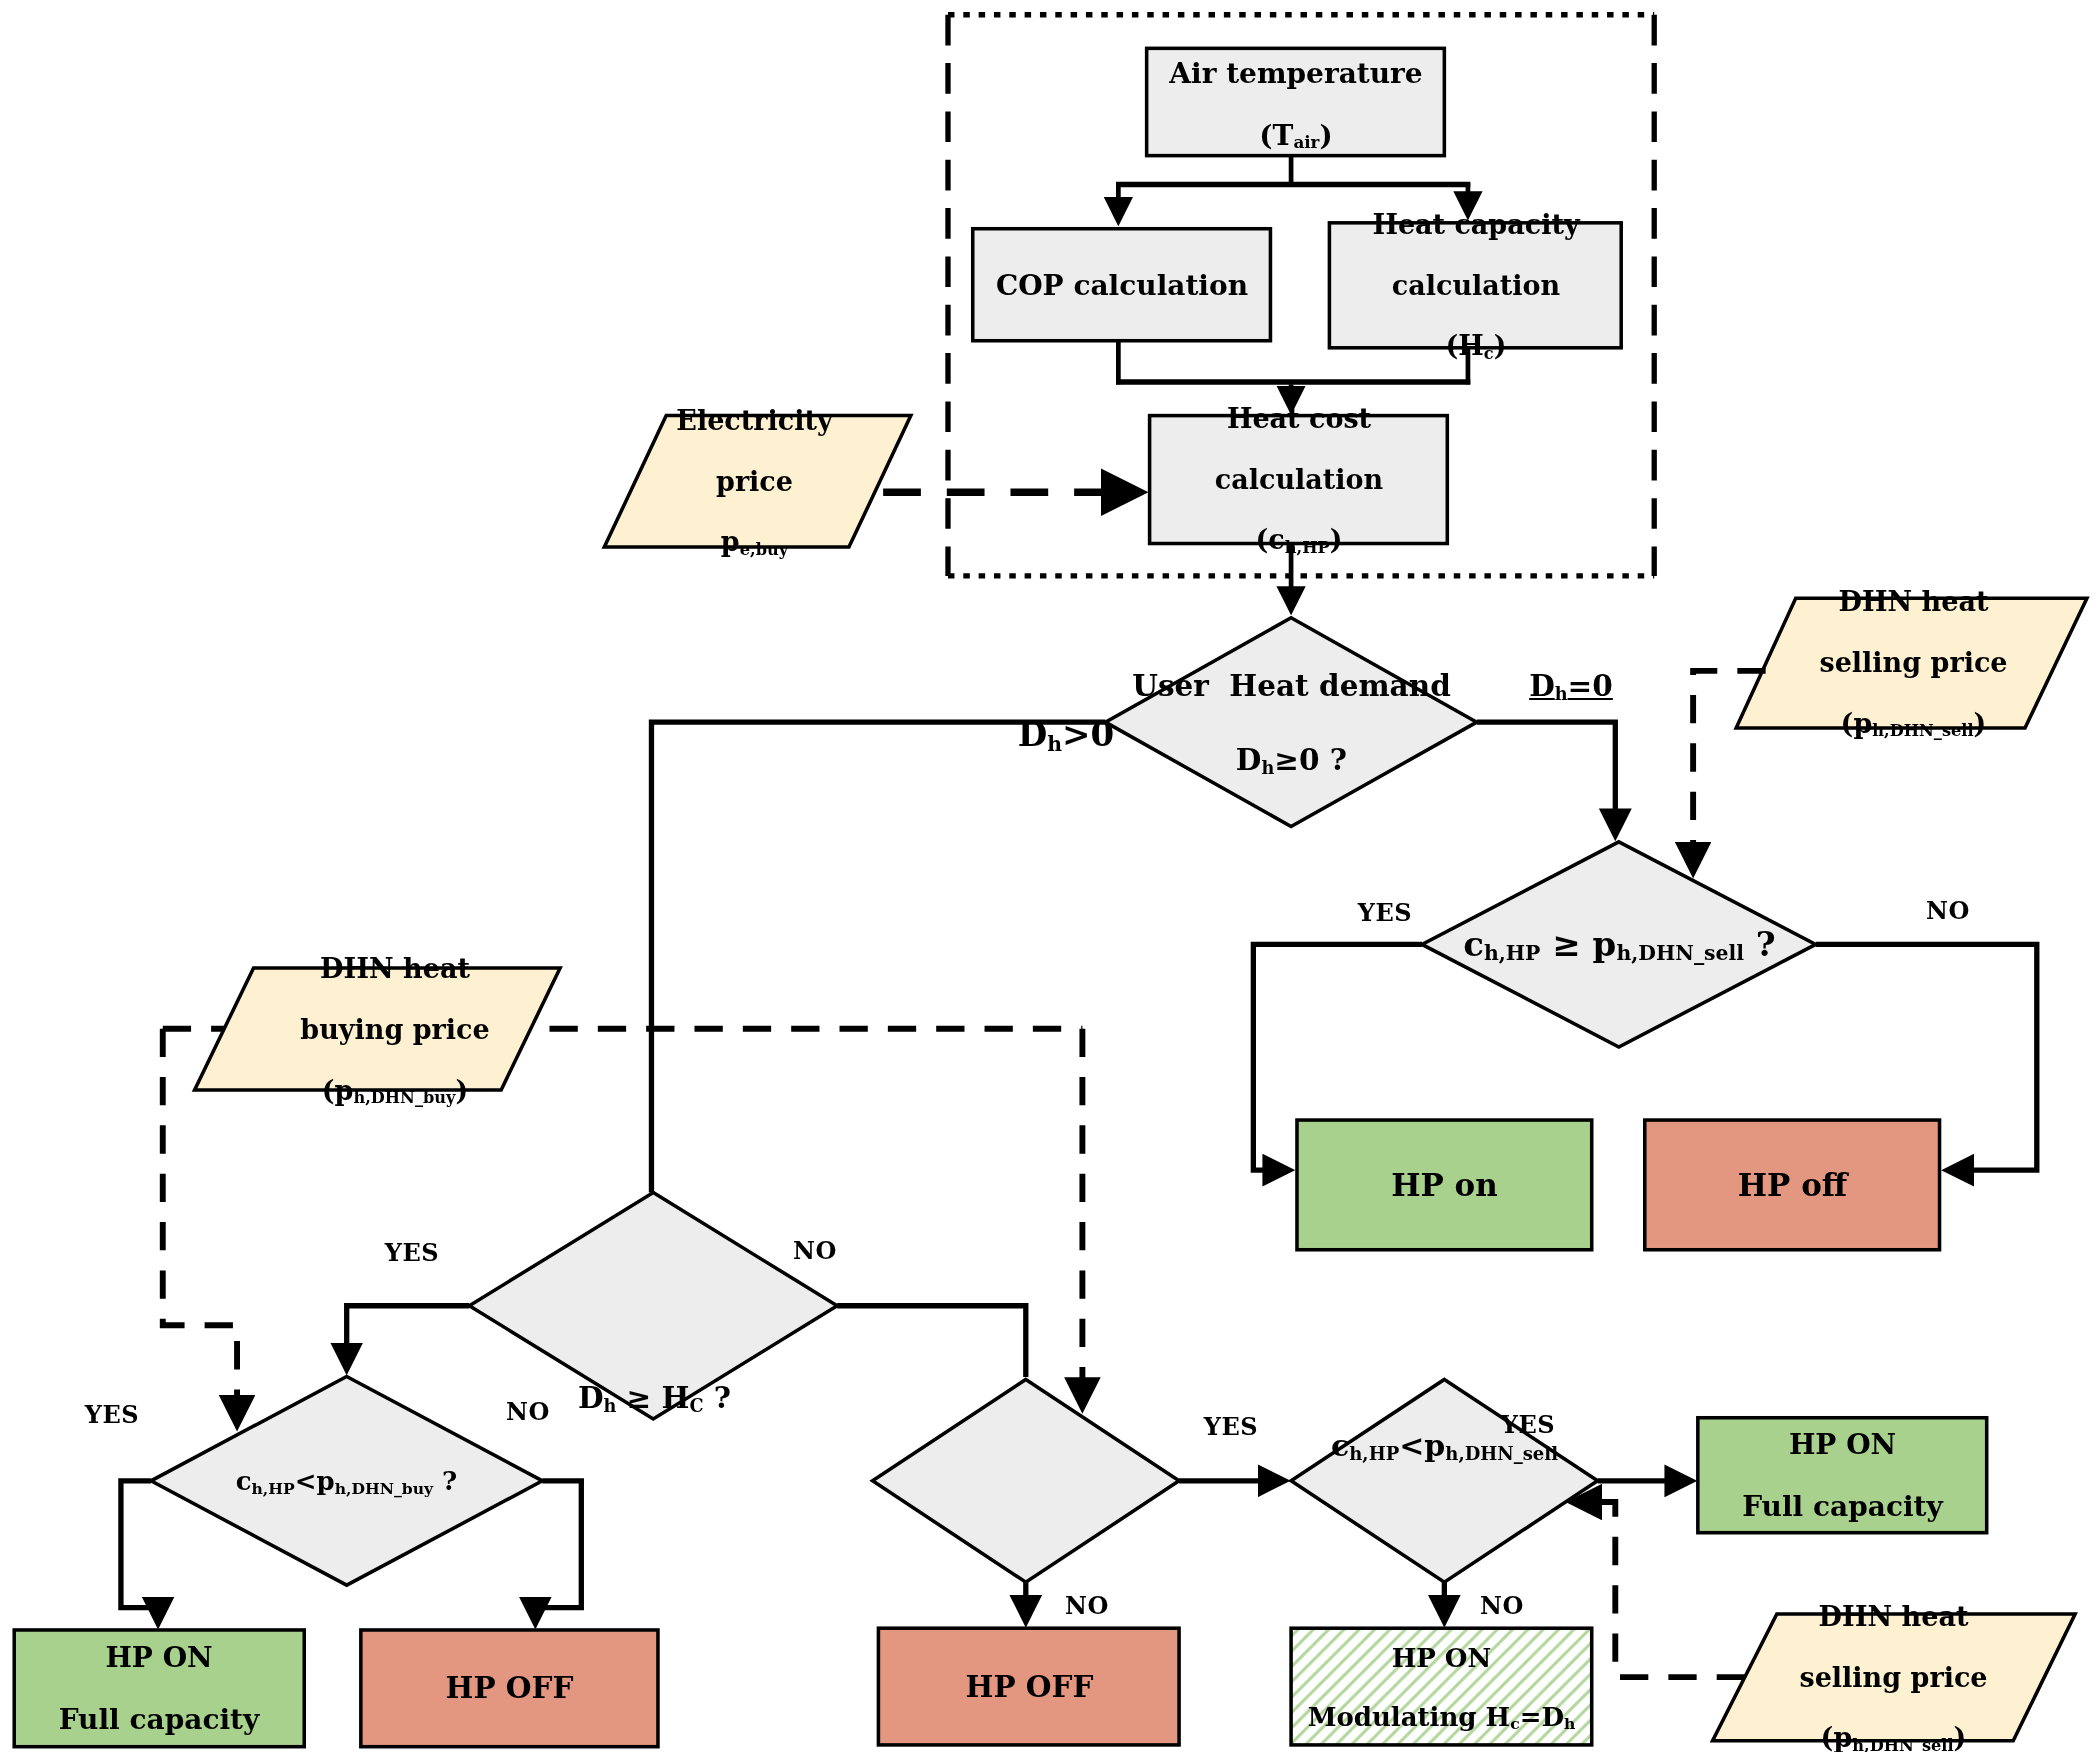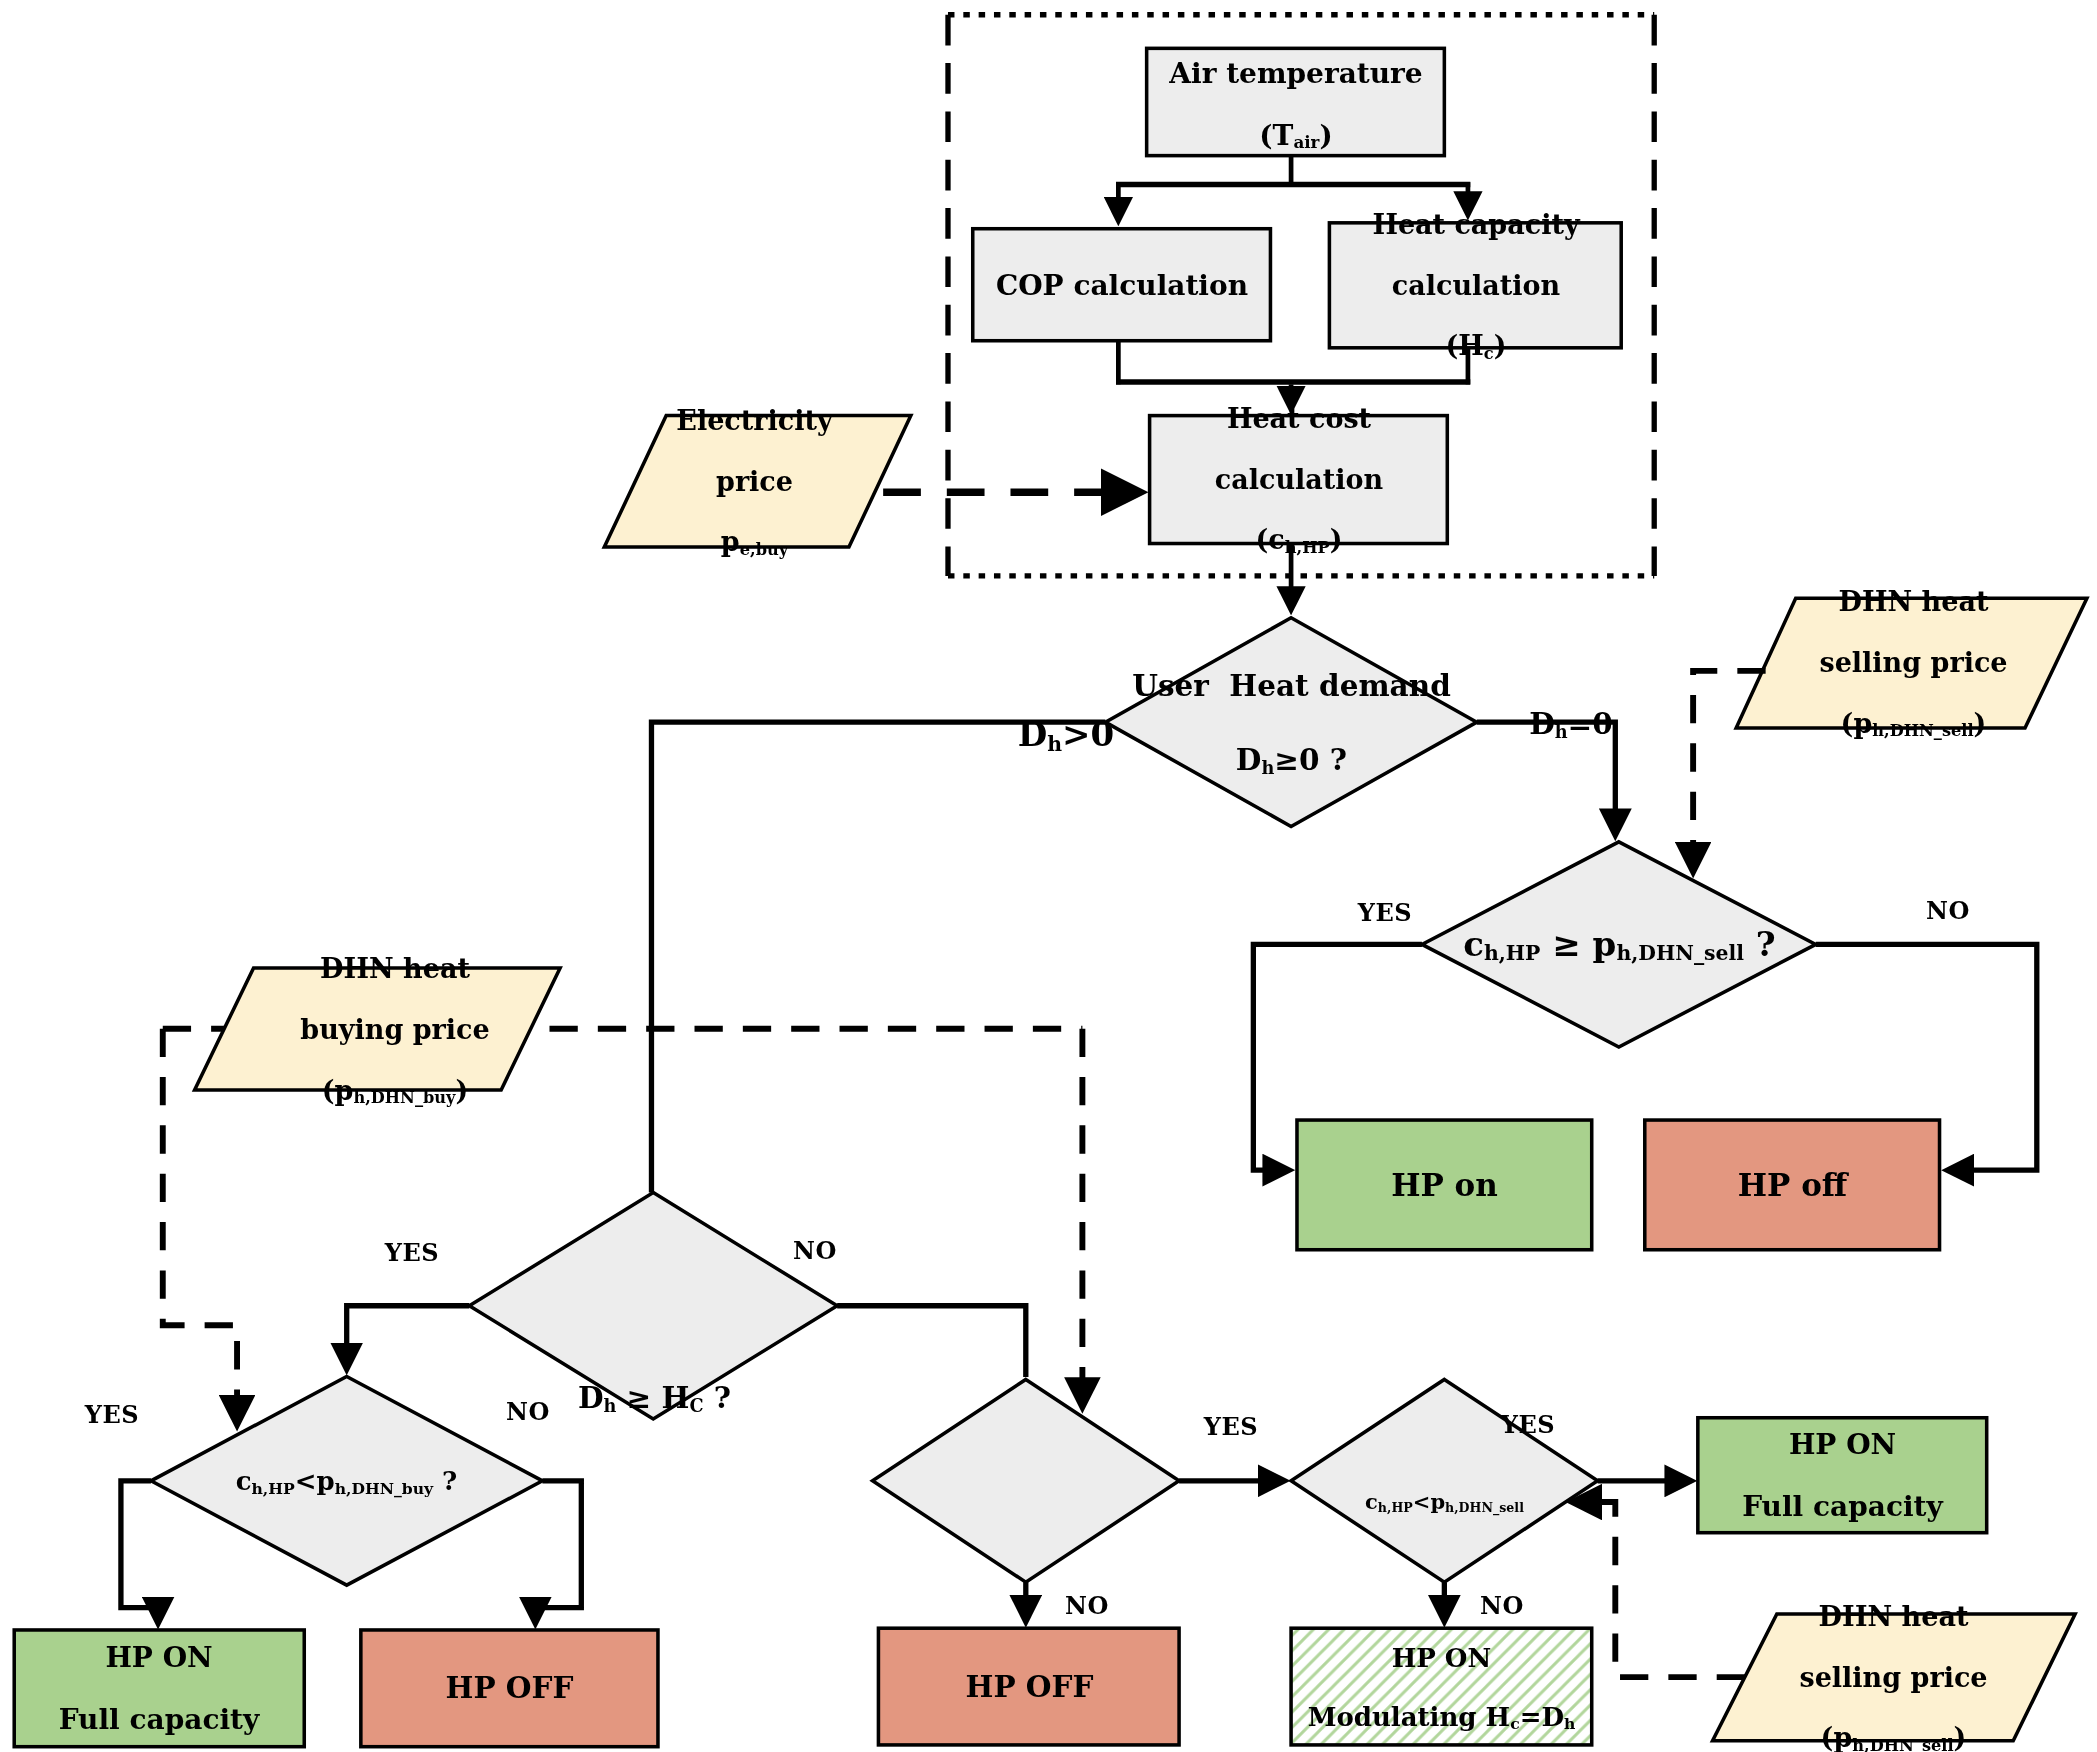--- a/index.html
+++ b/index.html
@@ -130,21 +130,21 @@
 
 <div class="txt" style="left:1106px;top:634px;width:371px;height:177px;font-size:29.5px;line-height:1.6;">
   <div class="ln"><span>User  Heat demand</span></div>
   <div class="ln"><span>D</span><span class="sub">h</span><span>≥0 ?</span></div>
 </div>
 
 <div class="txt" style="left:994px;top:666px;width:144px;height:41px;font-size:34px;margin-top:48px;">
   <div class="ln"><span>D</span><span class="sub">h</span><span>&gt;0</span></div>
 </div>
 
-<div class="txt" style="left:1499px;top:704px;width:144px;height:41px;font-size:29.5px;">
+<div class="txt" style="left:1499px;top:666px;width:144px;height:41px;font-size:29.5px;text-decoration:underline;">
   <div class="ln"><span>D</span><span class="sub">h</span><span>=0</span></div>
 </div>
 
 <div class="txt" style="left:1760px;top:601px;width:307px;height:124px;font-size:27px;">
   <div class="ln"><span>DHN heat</span></div>
   <div class="ln"><span>selling price</span></div>
   <div class="ln"><span>(p</span><span class="sub">h,DHN_sell</span><span>)</span></div>
 </div>
 
 <div class="txt" style="left:1446px;top:844px;width:347px;height:200px;font-size:34px;">
@@ -202,21 +202,21 @@
 </div>
 
 
 <div class="txt yn" style="left:1169px;top:1403px;width:124px;height:47px;">
       <span>YES</span>
     </div>
 <div class="txt yn" style="left:1037px;top:1584px;width:100px;height:44px;">
       <span>NO</span>
     </div>
 
-<div class="txt" style="left:1297px;top:1404px;width:295px;height:197px;font-size:21px;align-items:center;">
+<div class="txt" style="left:1297px;top:1347px;width:295px;height:197px;font-size:30px;align-items:center;">
   <div class="ln"><span>c</span><span class="sub">h,HP</span><span>&lt;</span><span>p</span><span class="sub">h,DHN_sell</span></div>
 </div>
 
 <div class="txt yn" style="left:1466px;top:1401px;width:124px;height:47px;">
       <span>YES</span>
     </div>
 <div class="txt yn" style="left:1452px;top:1584px;width:100px;height:44px;">
       <span>NO</span>
     </div>
 

